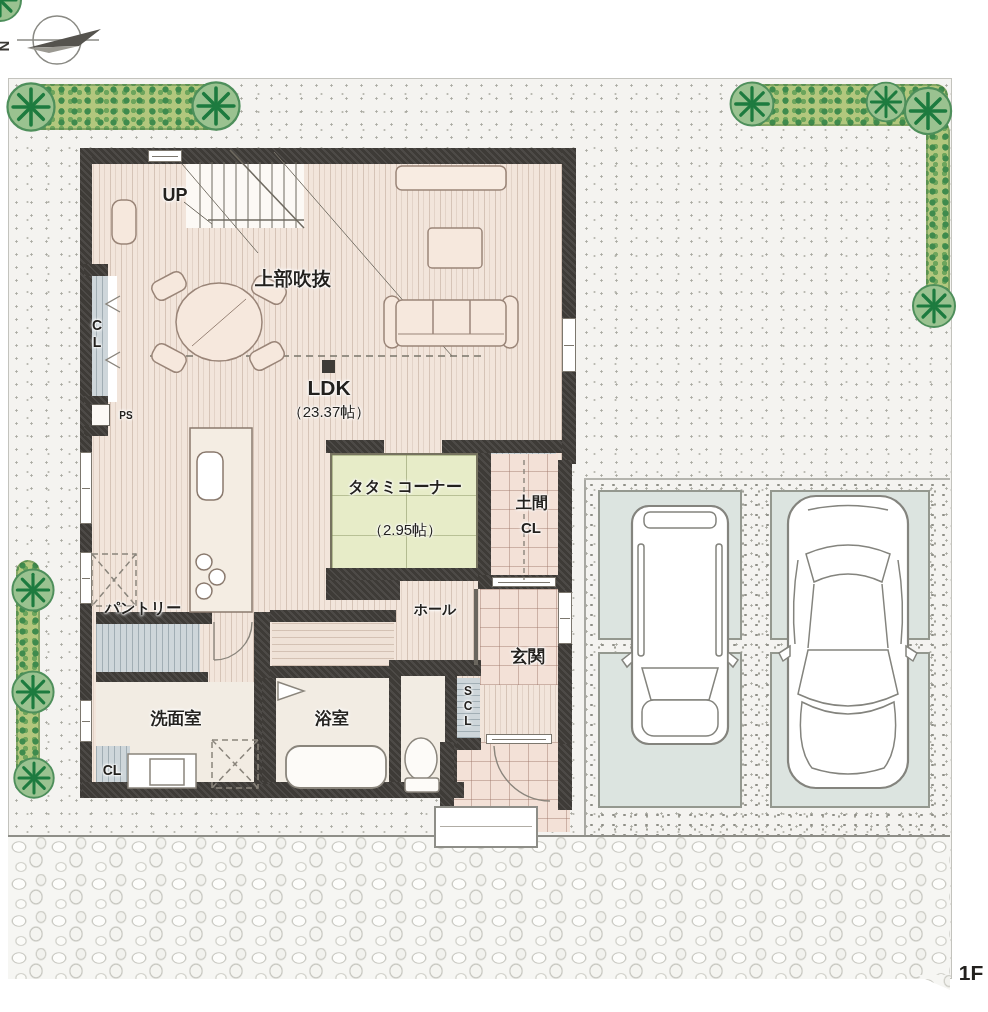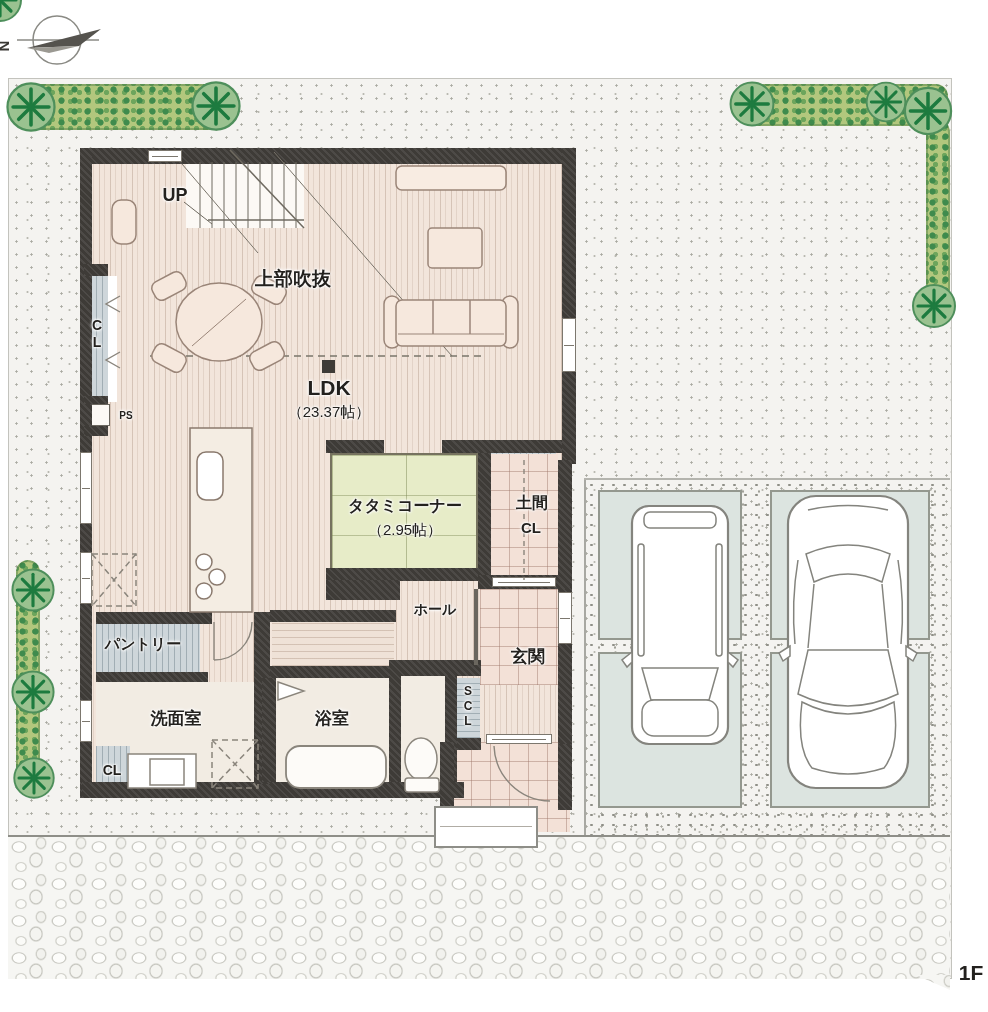--- a/index.html
+++ b/index.html
@@ -283,27 +283,27 @@
       <path d="M2 150 l-11 7 4 8 7 -5 z" stroke-width="1.5"></path>
       <path d="M118 150 l11 7 -4 8 -7 -5 z" stroke-width="1.5"></path>
       <path d="M14 206 Q60 230 106 206 Q112 252 96 272 Q60 284 24 272 Q8 252 14 206 Z" fill="none" stroke-width="1.5"></path>
     </g>
   </svg>
 
   <span class="lbl" style="left:175px;top:195px;font-size:18px;">UP</span>
   <span class="lbl" style="left:293px;top:279px;font-size:19px;">上部吹抜</span>
   <span class="lbl" style="left:329px;top:388px;font-size:21px;">LDK</span>
   <span class="lbl" style="left:329px;top:412px;font-size:15px;font-weight:500;">（23.37帖）</span>
-  <span class="lbl" style="left:405px;top:506px;font-size:16px;">タタミコーナー</span>
+  <span class="lbl" style="left:405px;top:487px;font-size:16px;">タタミコーナー</span>
   <span class="lbl" style="left:405px;top:530px;font-size:15px;font-weight:500;">（2.95帖）</span>
   <span class="lbl" style="left:532px;top:503px;font-size:16px;">土間</span>
   <span class="lbl" style="left:531px;top:527px;font-size:15px;">CL</span>
   <span class="lbl" style="left:435px;top:610px;font-size:14px;">ホール</span>
   <span class="lbl" style="left:528px;top:656px;font-size:17px;">玄関</span>
   <span class="lbl v" style="left:468px;top:706px;font-size:12px;">SCL</span>
-  <span class="lbl" style="left:143px;top:644px;font-size:15px;">パントリー</span>
+  <span class="lbl" style="left:143px;top:608px;font-size:15px;">パントリー</span>
   <span class="lbl" style="left:176px;top:718px;font-size:17px;">洗面室</span>
   <span class="lbl" style="left:332px;top:718px;font-size:17px;">浴室</span>
   <span class="lbl v" style="left:97px;top:334px;font-size:14px;">CL</span>
   <span class="lbl" style="left:98px;top:415px;font-size:10px;margin-left:28px;">PS</span>
   <span class="lbl" style="left:112px;top:770px;font-size:14px;">CL</span>
   <span class="lbl" style="left:971px;top:973px;font-size:21px;font-weight:700;text-shadow:none;">1F</span>
 </div>
 
 </body></html>

